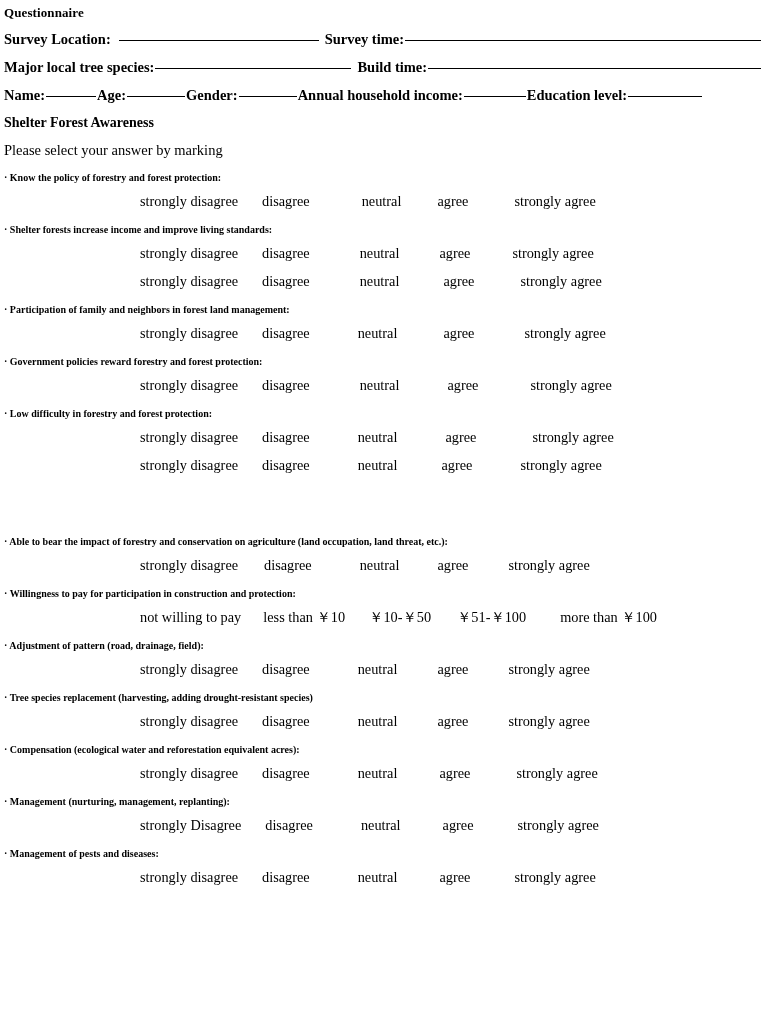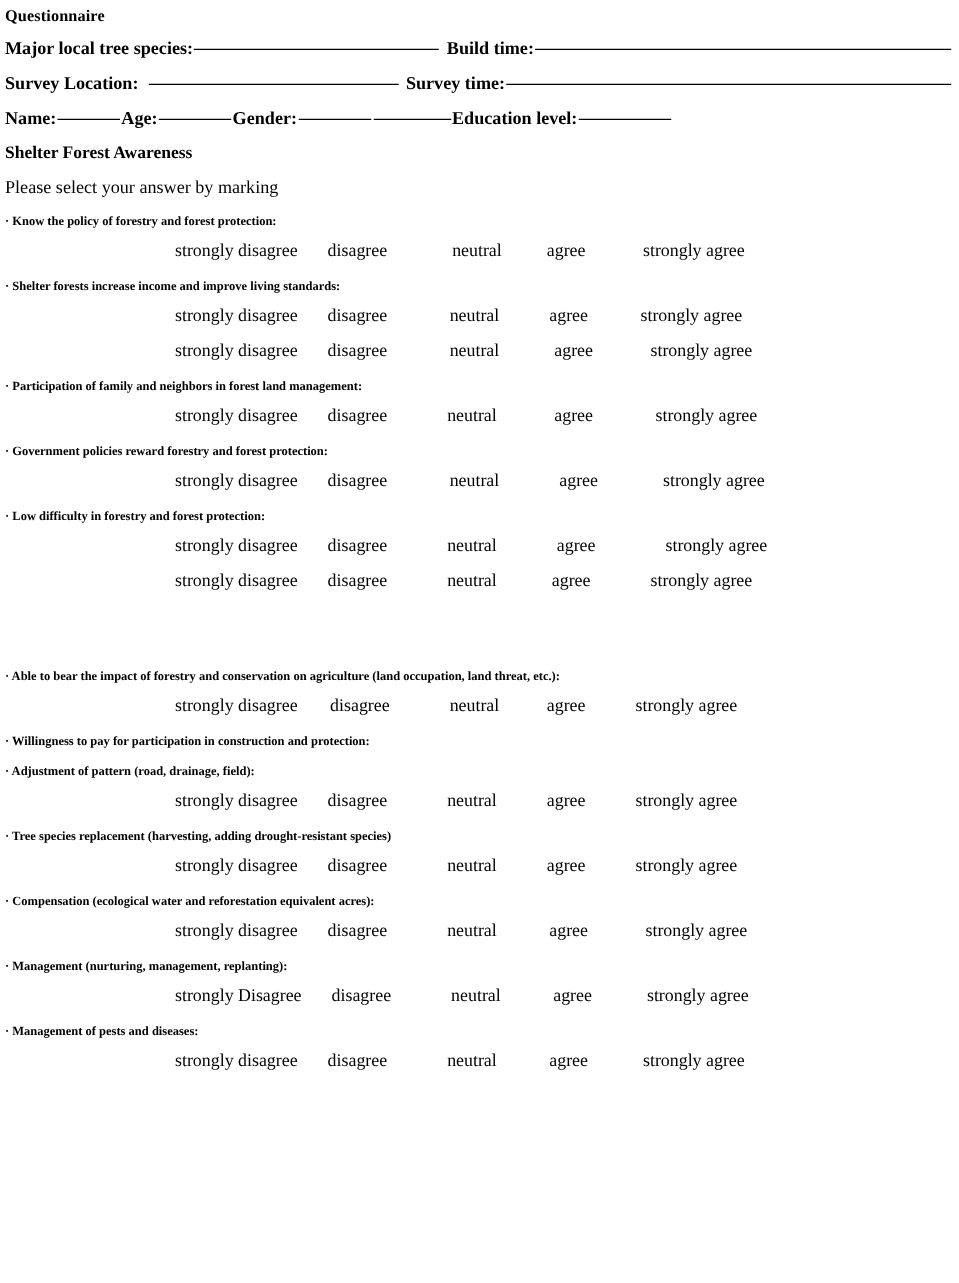--- a/index.html
+++ b/index.html
@@ -90,40 +90,41 @@
   .gap { height: 48px; }
 </style>
 </head>
 <body>
 
 <div class="page">
 
   <div class="doc-title">Questionnaire</div>
 
   <div class="field-row">
+    <span class="field-label">Survey Location:</span>
+    <span class="rule fixed-200"></span>
+    <span class="field-label">Survey time:</span>
+    <span class="rule grow"></span>
+  </div>
+
+  <div class="field-row">
     <span class="field-label">Major local tree species:</span>
     <span class="rule fixed-196"></span>
     <span class="field-label">Build time:</span>
-    <span class="rule grow"></span>
-  </div>
-
-  <div class="field-row">
-    <span class="field-label">Survey Location:</span>
-    <span class="rule fixed-200"></span>
-    <span class="field-label">Survey time:</span>
     <span class="rule grow"></span>
   </div>
 
   <div class="field-row">
     <span class="field-label">Name:</span>
     <span class="rule s-small"></span>
     <span class="field-label">Age:</span>
     <span class="rule s-med"></span>
     <span class="field-label">Gender:</span>
     <span class="rule s-med"></span>
+    <span class="field-label">Annual household income:</span>
     <span class="rule s-inc"></span>
     <span class="field-label">Education level:</span>
     <span class="rule s-edu"></span>
   </div>
 
   <div class="section-title">Shelter Forest Awareness</div>
   <div class="instruction">Please select your answer by marking</div>
 
   <div id="group-first">
       <div class="question">· Know the policy of forestry and forest protection:</div>
@@ -187,20 +188,27 @@
   <div id="group-second">
       <div class="question">· Able to bear the impact of forestry and conservation on agriculture (land occupation, land threat, etc.):</div>
       <div class="options" style="padding-left: 136px;">
         <span class="opt">strongly disagree</span>
         <span class="opt" style="margin-left: 26px;">disagree</span>
         <span class="opt" style="margin-left: 48px;">neutral</span>
         <span class="opt" style="margin-left: 38px;">agree</span>
         <span class="opt" style="margin-left: 40px;">strongly agree</span>
       </div>
       <div class="question">· Willingness to pay for participation in construction and protection:</div>
+      <div class="options" style="padding-left: 136px;">
+        <span class="opt">not willing to pay</span>
+        <span class="opt" style="margin-left: 22px;">less than ￥10</span>
+        <span class="opt" style="margin-left: 24px;">￥10-￥50</span>
+        <span class="opt" style="margin-left: 26px;">￥51-￥100</span>
+        <span class="opt" style="margin-left: 34px;">more than ￥100</span>
+      </div>
       <div class="question">· Adjustment of pattern (road, drainage, field):</div>
       <div class="options" style="padding-left: 136px;">
         <span class="opt">strongly disagree</span>
         <span class="opt" style="margin-left: 24px;">disagree</span>
         <span class="opt" style="margin-left: 48px;">neutral</span>
         <span class="opt" style="margin-left: 40px;">agree</span>
         <span class="opt" style="margin-left: 40px;">strongly agree</span>
       </div>
       <div class="question">· Tree species replacement (harvesting, adding drought-resistant species)</div>
       <div class="options" style="padding-left: 136px;">

